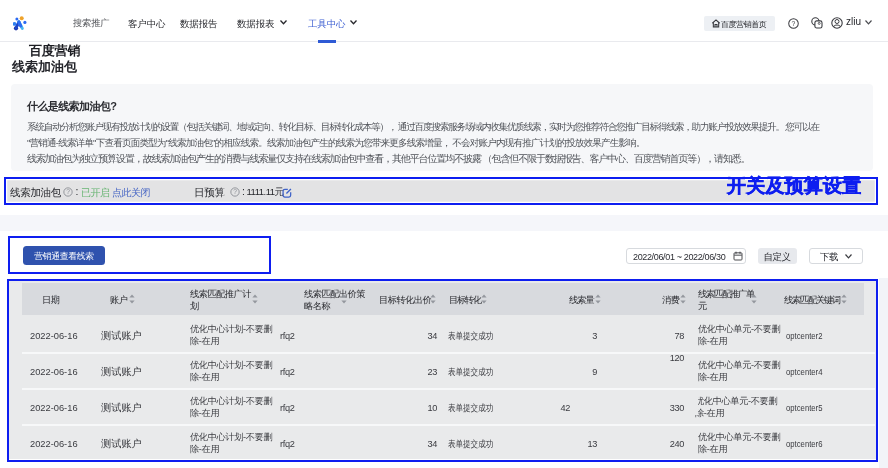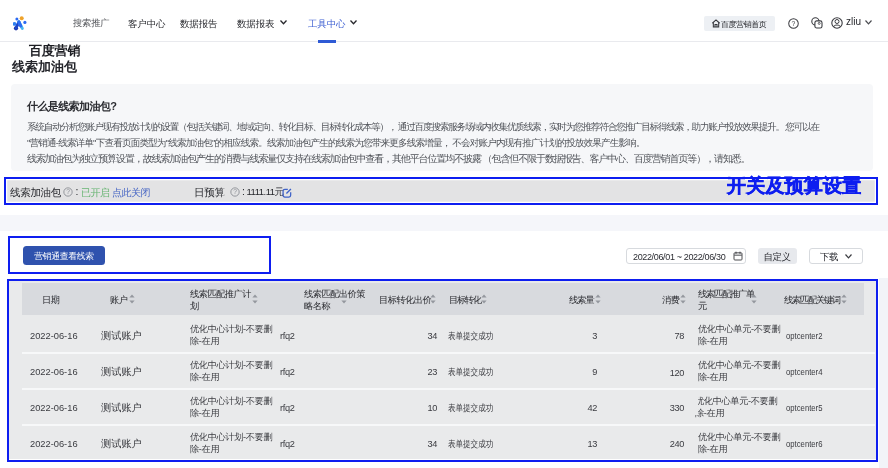--- a/index.html
+++ b/index.html
@@ -208,31 +208,31 @@
 <div class="td" style="left:698px;top:322.5px;">优化中心单元-不要删<br>除-在用</div>
 <div class="td op" style="left:786px;top:329.5px;">optcenter2</div>
 
 <div class="td dt" style="left:30px;top:365.5px;">2022-06-16</div>
 <div class="td ac" style="left:101px;top:365.5px;">测试账户</div>
 <div class="td" style="left:190px;top:358.5px;">优化中心计划-不要删<br>除-在用</div>
 <div class="td" style="left:280px;top:365.5px;">rfq2</div>
 <div class="td num" style="left:387px;top:365.5px;width:50px;">23</div>
 <div class="td w6" style="left:448px;top:365.5px;">表单提交成功</div>
 <div class="td num" style="left:547px;top:365.5px;width:50px;">9</div>
-<div class="td num" style="left:634px;top:367px;width:50px;">120</div>
+<div class="td num" style="left:634px;top:352px;width:50px;">120</div>
 <div class="td" style="left:698px;top:358.5px;">优化中心单元-不要删<br>除-在用</div>
 <div class="td op" style="left:786px;top:365.5px;">optcenter4</div>
 
 <div class="td dt" style="left:30px;top:401.5px;">2022-06-16</div>
 <div class="td ac" style="left:101px;top:401.5px;">测试账户</div>
 <div class="td" style="left:190px;top:394.5px;">优化中心计划-不要删<br>除-在用</div>
 <div class="td" style="left:280px;top:401.5px;">rfq2</div>
 <div class="td num" style="left:387px;top:401.5px;width:50px;">10</div>
 <div class="td w6" style="left:448px;top:401.5px;">表单提交成功</div>
-<div class="td num" style="left:547px;top:401.5px;width:50px;">42</div>
+<div class="td num" style="left:520px;top:401.5px;width:50px;">42</div>
 <div class="td num" style="left:634px;top:401.5px;width:50px;">330</div>
 <div class="td" style="left:695px;top:394.5px;">优化中心单元-不要删<br>除-在用</div>
 <div class="abs" style="left:691px;top:393px;width:7px;height:22px;background:#e9eaeb;"></div>
 <div class="td op" style="left:786px;top:401.5px;">optcenter5</div>
 
 <div class="td dt" style="left:30px;top:437.5px;">2022-06-16</div>
 <div class="td ac" style="left:101px;top:437.5px;">测试账户</div>
 <div class="td" style="left:190px;top:430.5px;">优化中心计划-不要删<br>除-在用</div>
 <div class="td" style="left:280px;top:437.5px;">rfq2</div>
 <div class="td num" style="left:387px;top:437.5px;width:50px;">34</div>

